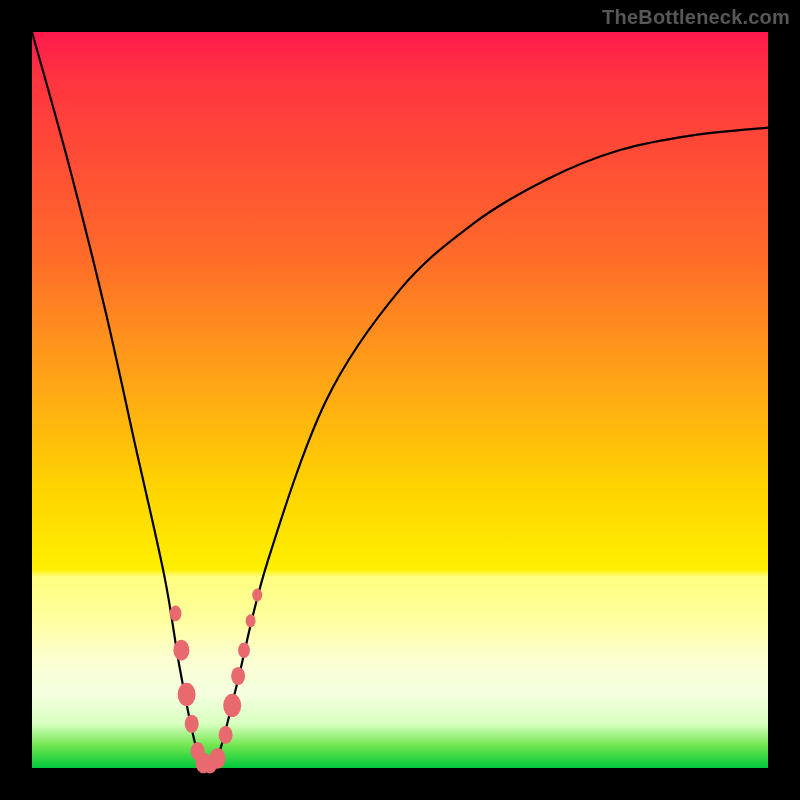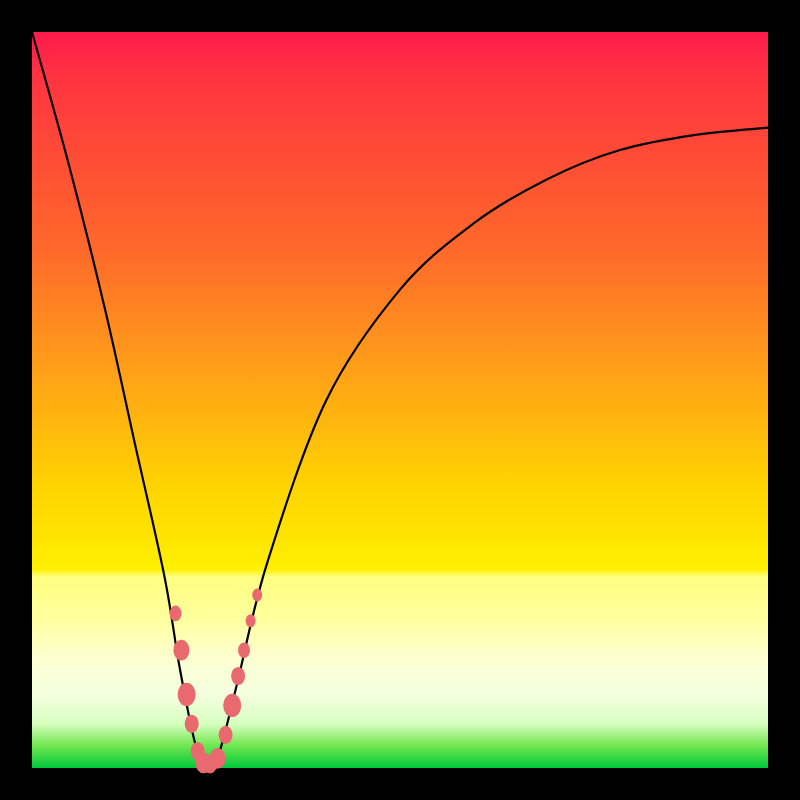--- a/index.html
+++ b/index.html
@@ -89,13 +89,14 @@
           <ellipse cx="185.5" cy="726.4" rx="8" ry="10.4" class="bead"></ellipse>
           <ellipse cx="193.6" cy="702.9" rx="7" ry="9.1" class="bead"></ellipse>
           <ellipse cx="200.2" cy="673.4" rx="9" ry="11.7" class="bead"></ellipse>
           <ellipse cx="206.1" cy="644.0" rx="7" ry="9.1" class="bead"></ellipse>
           <ellipse cx="212.0" cy="618.2" rx="6" ry="7.8" class="bead"></ellipse>
           <ellipse cx="218.6" cy="588.8" rx="5" ry="6.5" class="bead"></ellipse>
           <ellipse cx="225.2" cy="563.0" rx="5" ry="6.5" class="bead"></ellipse>
         </g>
     </svg>
   </div>
+  <div class="watermark">TheBottleneck.com</div>
 </div>
 
 </body></html>

